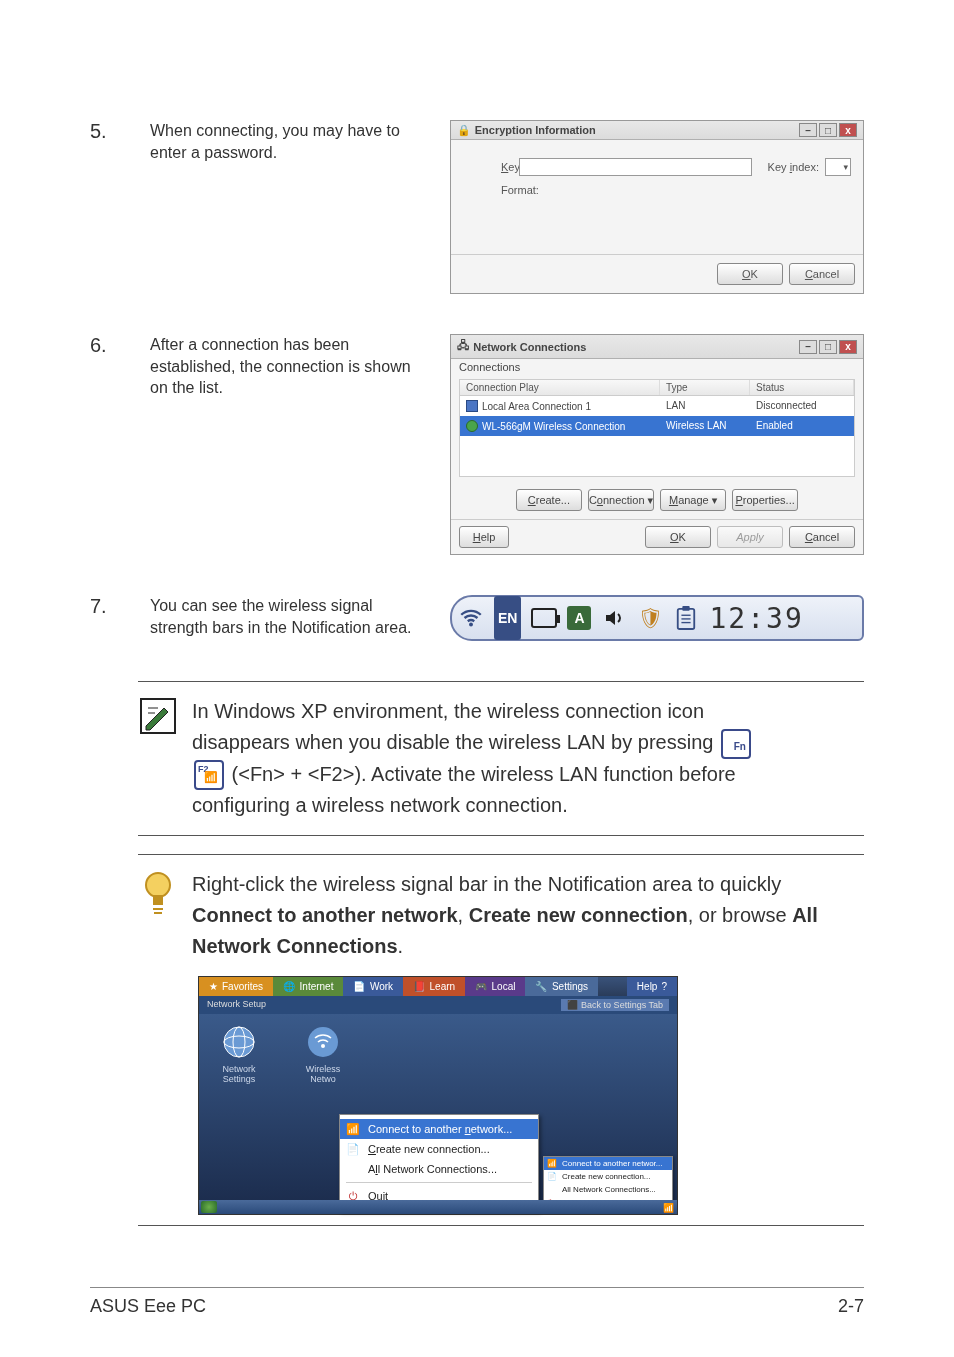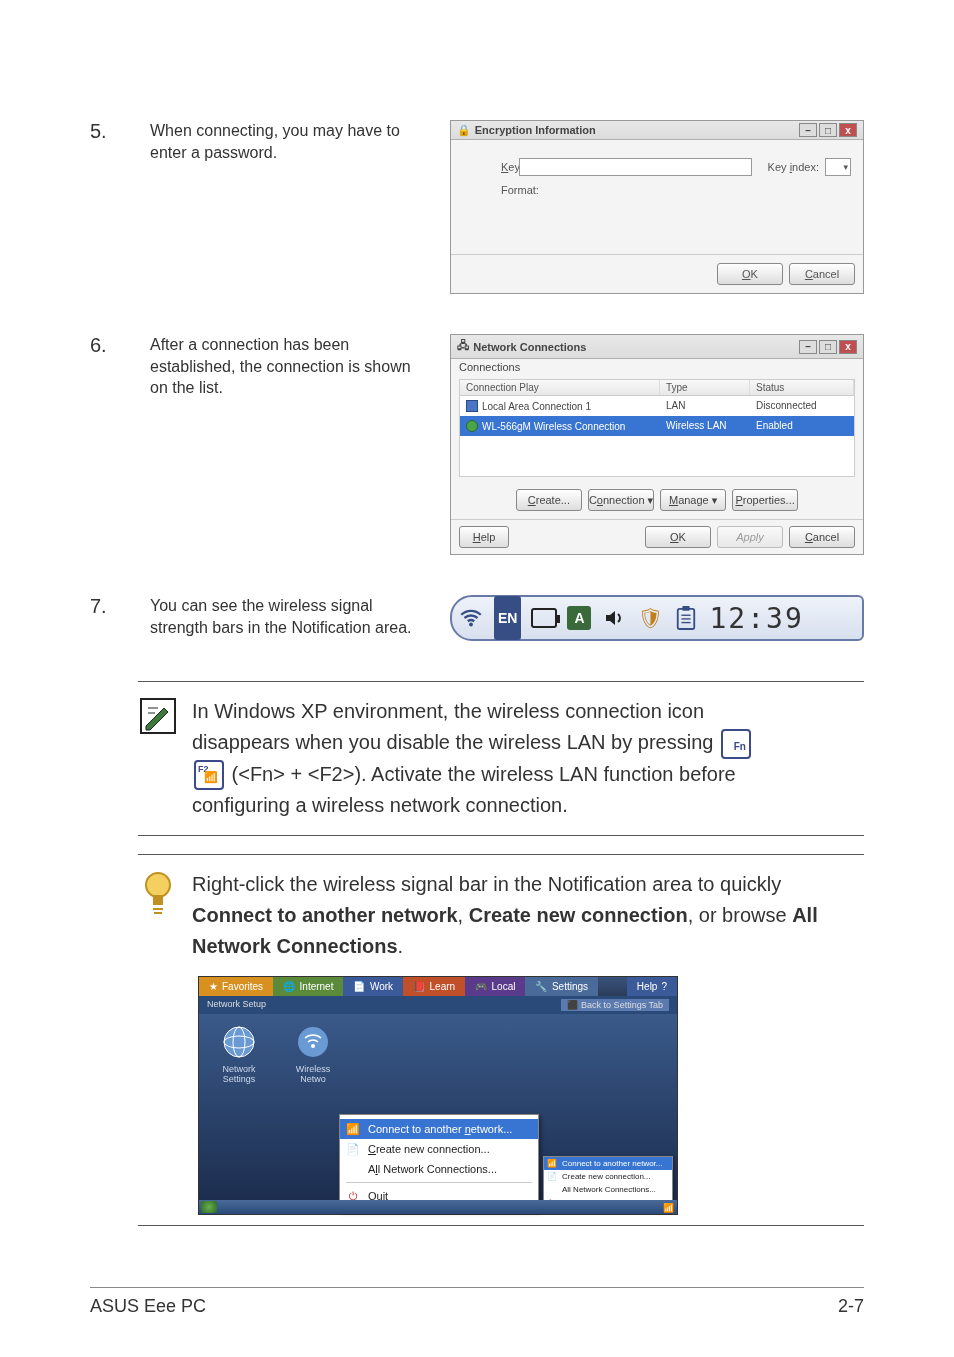--- a/index.html
+++ b/index.html
@@ -97,21 +97,21 @@
   .feat-tab { padding:4px 10px; display:flex; align-items:center; gap:4px; }
   .feat-tab.fav { background:#d89020; color:#fff; }
   .feat-tab.int { background:#5a8a3a; color:#fff; }
   .feat-tab.work { background:#3a5a9a; color:#fff; }
   .feat-tab.learn { background:#c0502a; color:#fff; }
   .feat-tab.play { background:#5a3a8a; color:#fff; }
   .feat-tab.set { background:#4a6a9a; color:#fff; }
   .feat-tab.help { margin-left:auto; background:#3a5a9a; color:#fff; }
   .feat-subbar { background:#2a4a7a; padding:3px 8px; display:flex; justify-content:space-between; font-size:9px; }
   .feat-body { height:200px; background:linear-gradient(#3a5a8a,#1a2a4a); position:relative; padding:10px;}
-  .feat-icons { display:flex; gap:14px; }
+  .feat-icons { display:flex; gap:24px; }
   .feat-icon { width:60px; text-align:center; font-size:9px; color:#cdd8ea;}
   .feat-icon .ball { width:36px; height:36px; margin:0 auto 4px; }
   .ctx-menu { position:absolute; left:140px; top:100px; width:200px; background:#fff; border:1px solid #888; box-shadow:2px 2px 4px rgba(0,0,0,0.4); color:#222; font-size:11px; padding:4px 0;}
   .ctx-item { padding:4px 10px 4px 28px; position:relative; display:flex; align-items:center;}
   .ctx-item.hl { background:#3874d1; color:#fff; }
   .ctx-ico { position:absolute; left:6px; width:14px; height:14px; display:flex; align-items:center; justify-content:center;}
   .ctx-sep { height:1px; background:#ccc; margin:3px 6px; }
 
   .mini-tray { position:absolute; right:4px; bottom:4px; background:#fff; border:1px solid #888; font-size:8px; color:#222; width:130px; box-shadow:1px 1px 3px rgba(0,0,0,0.4);}
   .mini-tray .mi { padding:2px 6px 2px 18px; position:relative;}

